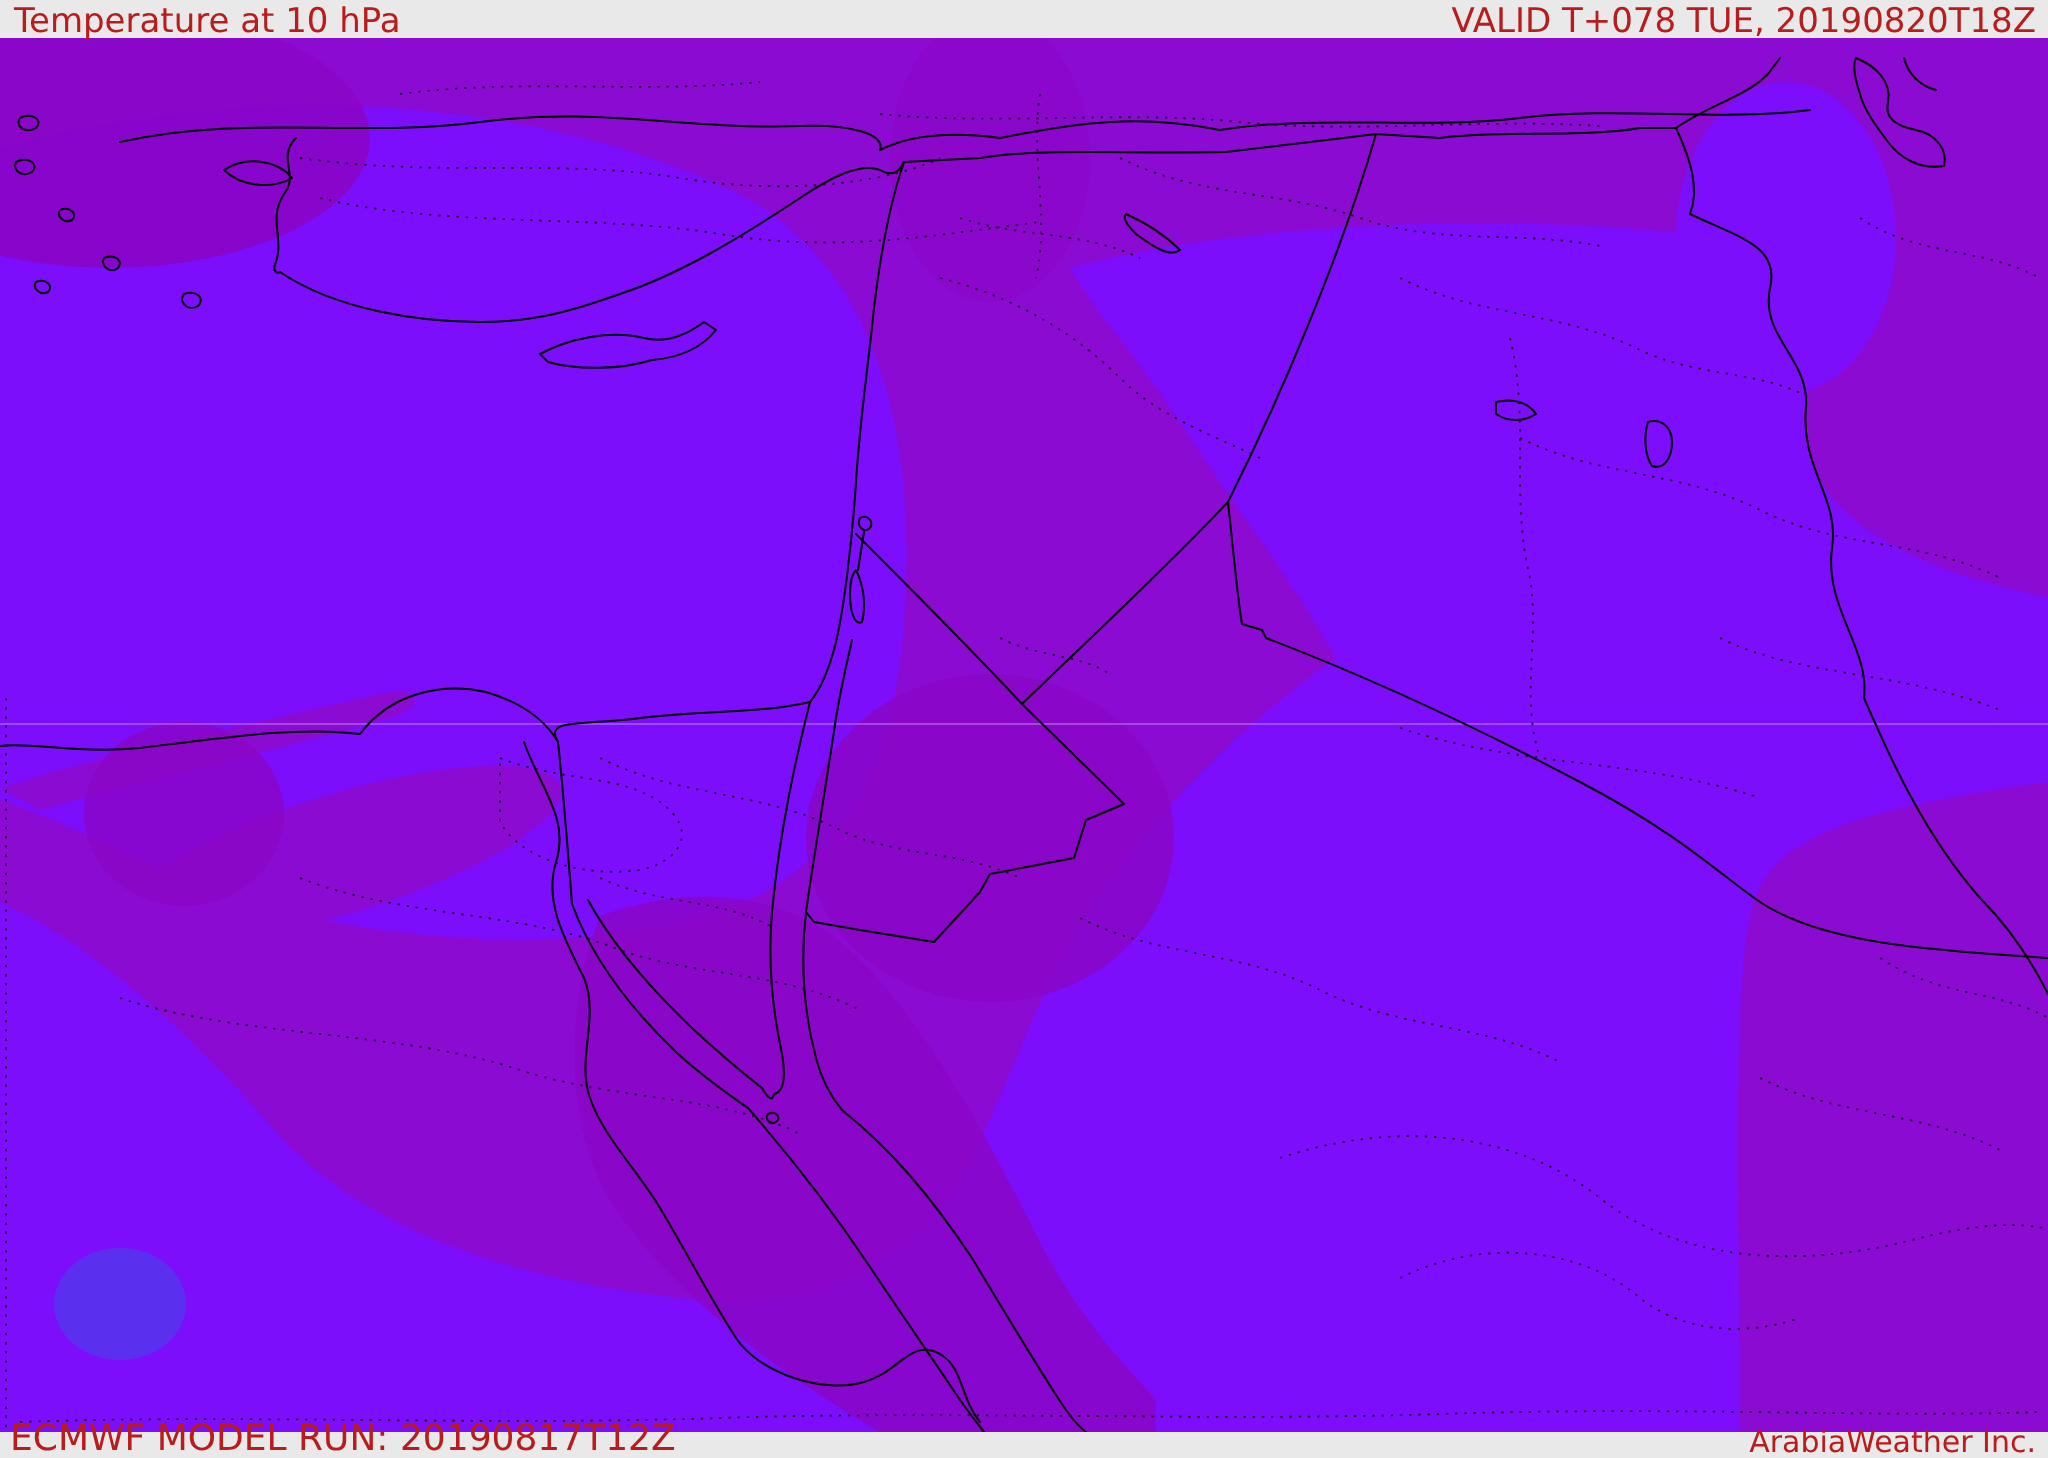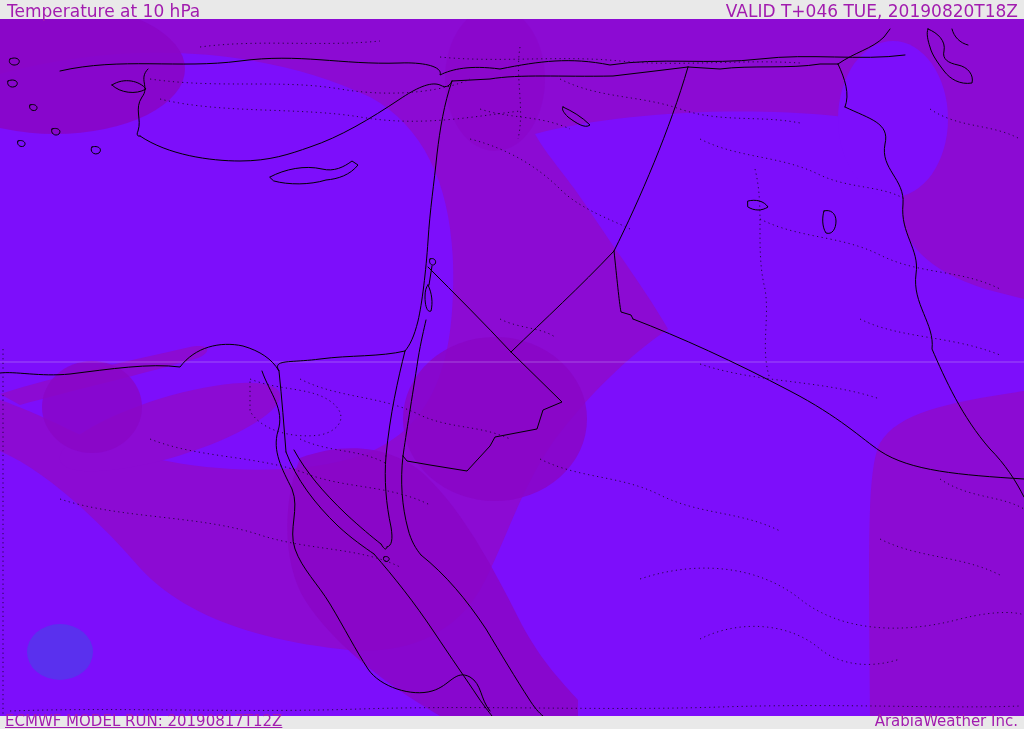--- a/index.html
+++ b/index.html
@@ -5,24 +5,24 @@
   html,body{margin:0;padding:0;}
   body{
     width:1024px;height:729px;position:relative;overflow:hidden;
     background:#e9e9e9;
     font-family:"DejaVu Sans","Liberation Sans",sans-serif;
   }
   .bar{position:absolute;left:0;width:1024px;background:#e9e9e9;}
   #header-bar{top:0;height:19px;}
   #footer-bar{bottom:0;height:13px;}
   #map-wrap{position:absolute;top:19px;left:0;width:1024px;height:697px;}
-  .overlay-text{position:absolute;color:#a21caf;z-index:5;white-space:nowrap;}
+  .overlay-text{position:absolute;color:#b91c1c;z-index:5;white-space:nowrap;}
   #title-text{top:1px;left:7px;font-size:17px;}
   #valid-text{top:1px;right:6px;font-size:17px;}
-  #modelrun-text{bottom:-1px;left:5px;font-size:15px;text-decoration:underline;}
+  #modelrun-text{bottom:-1px;left:5px;font-size:18px;}
   #credit-text{bottom:-1px;right:6px;font-size:15px;margin-top:20px;}
   svg{display:block;}
 </style>
 </head>
 <body>
 
 <div class="bar" id="header-bar"></div>
 <div class="bar" id="footer-bar"></div>
 
 <div id="map-wrap">
@@ -162,15 +162,15 @@
     <path d="M 3,330 L 3,695"></path>
     <path d="M 10,692 C 120,688 240,694 360,690 C 480,686 600,692 720,688 C 840,684 940,690 1020,687"></path>
     <path d="M 300,420 C 330,434 360,430 385,444"></path>
     <path d="M 940,460 C 970,480 1000,476 1024,490"></path>
     <path d="M 880,520 C 920,540 960,536 1000,556"></path>
   </g>
 </svg>
 </div>
 
 <div class="overlay-text" id="title-text">Temperature at 10 hPa</div>
-<div class="overlay-text" id="valid-text">VALID T+046 TUE, 20190820T18Z</div>
+<div class="overlay-text" id="valid-text">VALID T+078 TUE, 20190820T18Z</div>
 <div class="overlay-text" id="modelrun-text">ECMWF MODEL RUN: 20190817T12Z</div>
 <div class="overlay-text" id="credit-text">ArabiaWeather Inc.</div>
 
 </body></html>

